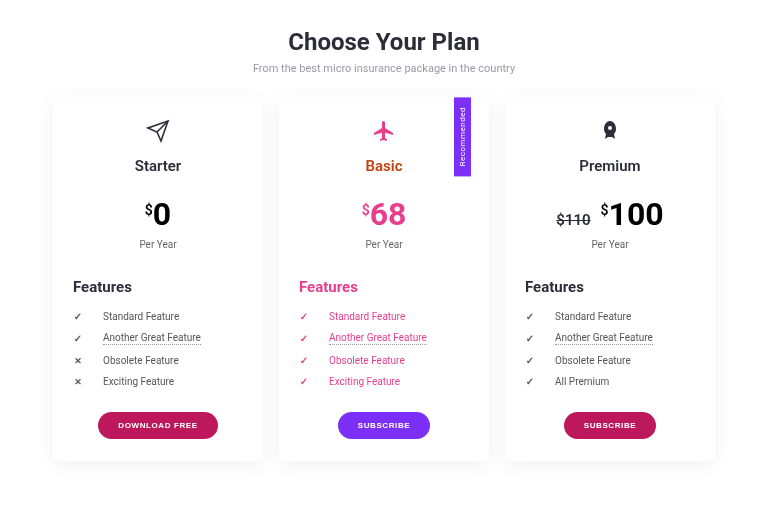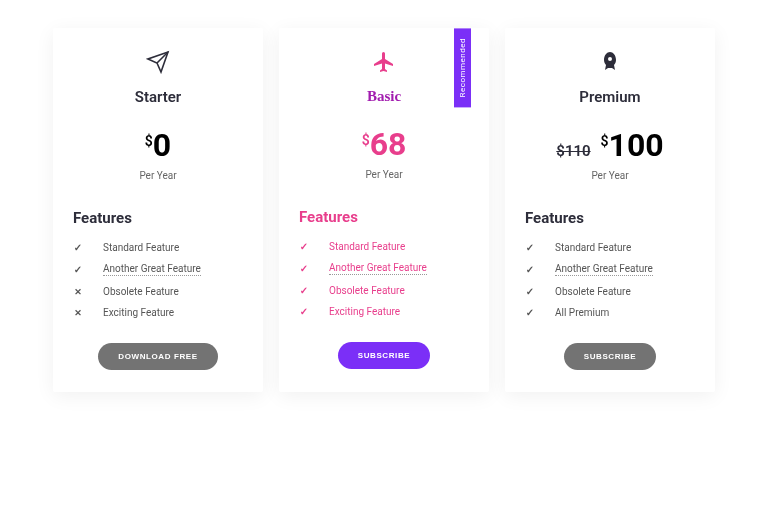--- a/index.html
+++ b/index.html
@@ -38,21 +38,21 @@
   }
   .icon-wrap { text-align: center; height: 30px; }
   .icon-wrap svg { width: 24px; height: 24px; }
   .plan-name {
     text-align: center;
     font-size: 15px;
     font-weight: 600;
     margin-top: 8px;
     color: #2d2d3a;
   }
-  .plan-name.accent { color: #a21caf; font-family: Liberation Serif, serif; }
+  .plan-name.accent { color: #c2410c; }
   .price-row { text-align: center; margin-top: 20px; }
   .old-price {
     font-size: 15px;
     color: #2d2d3a;
     text-decoration: line-through;
     margin-right: 10px;
     font-weight: 600;
   }
   .currency { font-size: 14px; font-weight: 600; vertical-align: 10px; }
   .amount { font-size: 32px; font-weight: 700; }
@@ -78,27 +78,31 @@
     display:inline-block;
     border: none;
     color: #fff;
     font-size: 8px;
     font-weight: 700;
     letter-spacing: 0.6px;
     padding: 9px 20px;
     border-radius: 999px;
     cursor: pointer;
   }
-  .btn.pink { background: #737373; }
+  .btn.pink { background: #be185d; }
   .btn.purple { background: #7b2ff7; }
 </style>
 </head>
 <body>
 
 <div class="container">
+  <div class="header">
+    <div class="title">Choose Your Plan</div>
+    <div class="subtitle">From the best micro insurance package in the country</div>
+  </div>
   <div class="plans" id="plans">
       <div class="card">
         <div class="icon-wrap"><svg viewBox="0 0 24 24" fill="none" stroke="#2d2d3a" stroke-width="1.6">
             <path d="M22 2L11 13"></path>
             <path d="M22 2l-7 20-4-9-9-4 20-7z"></path>
           </svg></div>
         <div class="plan-name">Starter</div>
         <div class="price-row"><span class="currency">$</span><span class="amount">0</span></div>
         <div class="period">Per Year</div>
         <div class="features-title">Features</div>

